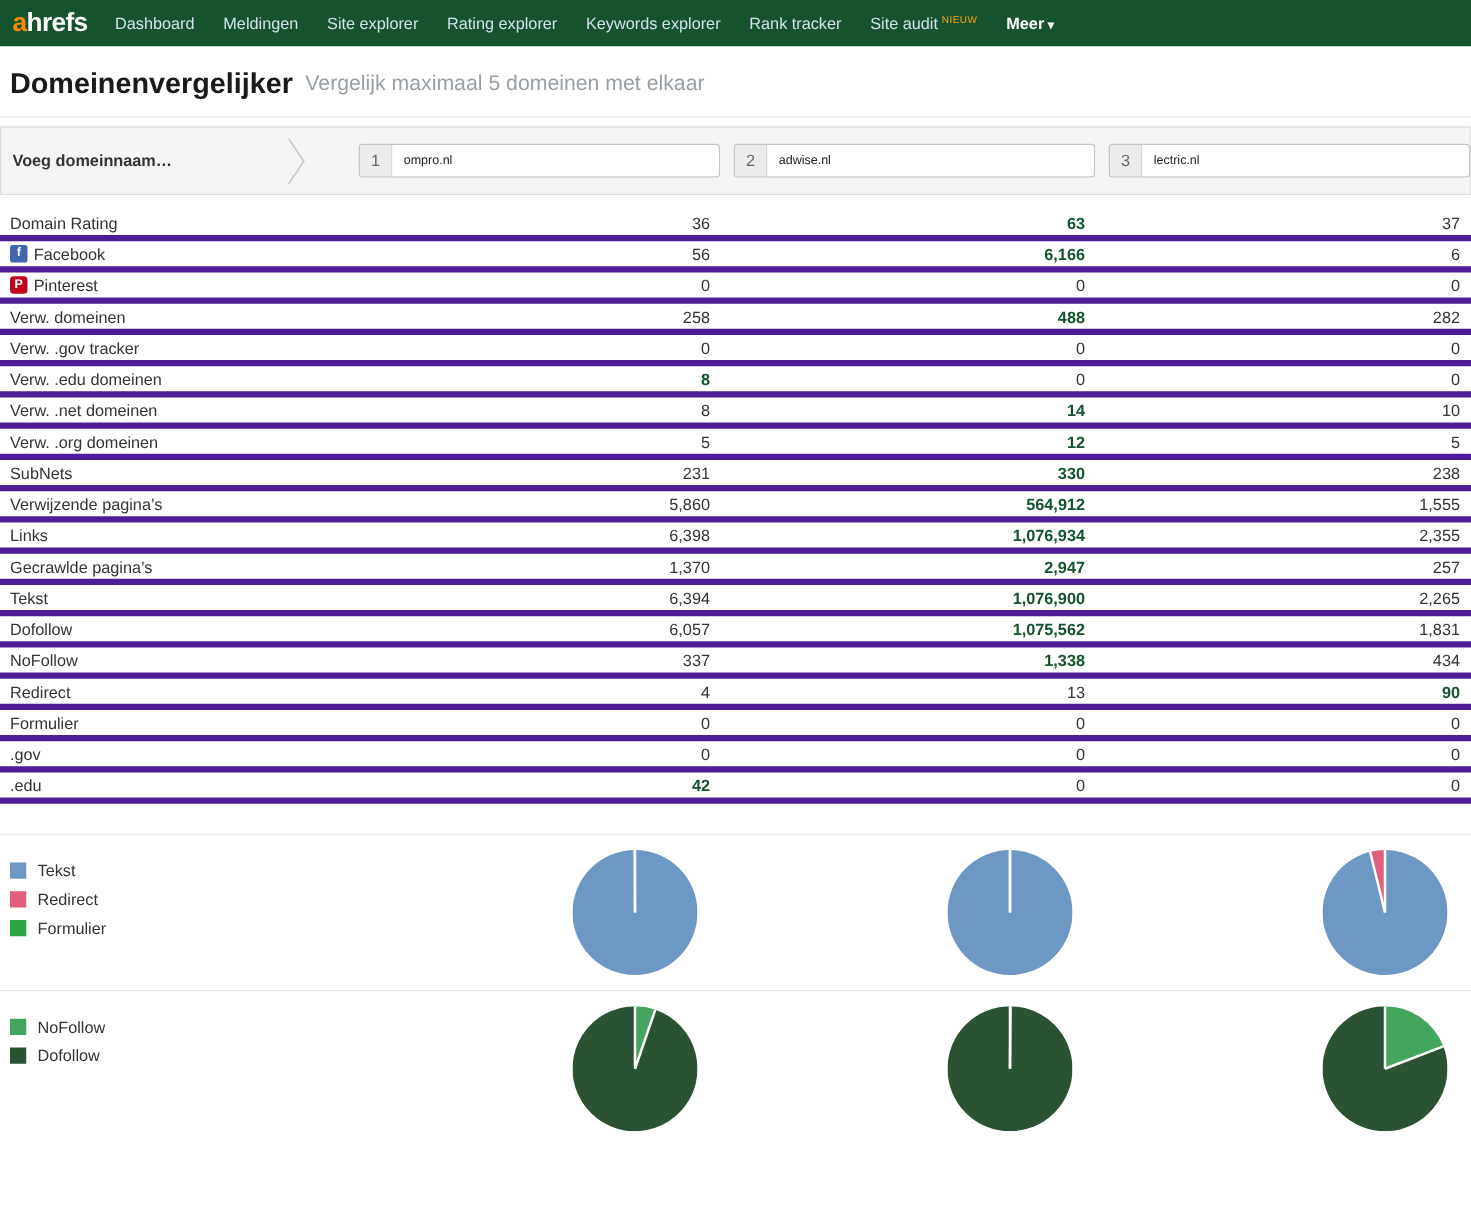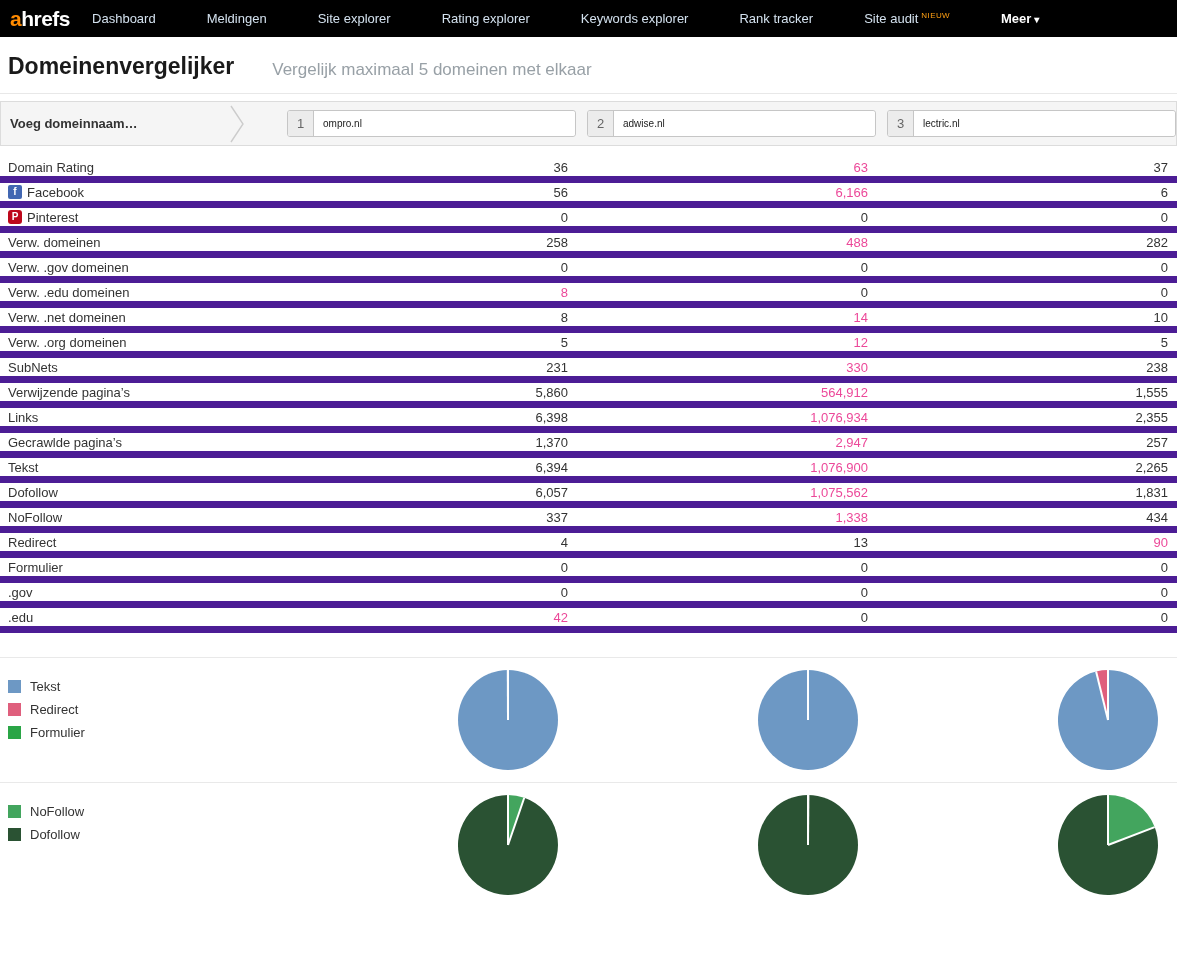--- a/index.html
+++ b/index.html
@@ -1,72 +1,72 @@
 <!DOCTYPE html>
 <html><head>
 <meta charset="utf-8">
 <style>
   * { box-sizing: border-box; margin: 0; padding: 0; }
   html, body { width: 1177px; height: 978px; overflow: hidden; background: #fff;
     font-family: "Liberation Sans", sans-serif; }
 
   
-  .topnav { height: 37px; background: #000000; display: flex; align-items: center; padding: 0 8px; }
+  .topnav { height: 37px; background: #14532d; display: flex; align-items: center; padding: 0 8px; }
   .logo { font-size: 21px; font-weight: bold; letter-spacing: -0.5px; margin: 0 22px 0 2px; cursor: pointer; }
   .logo-a { color: #ff8a00; }
   .logo-rest { color: #ffffff; }
   .nav-item { color: #d3e1ee; font-size: 13px; margin-right: 23px; cursor: pointer; text-decoration: none; white-space: nowrap; }
   .nav-item:last-child { color: #ffffff; font-weight: bold; }
   .nav-badge { color: #ffa013; font-size: 8px; font-weight: normal; margin-left: 3px; letter-spacing: 0.4px; }
   .caret { font-size: 10px; color: #ffffff; }
 
   
-  .page-header { padding: 16px 8px 13px 8px; border-bottom: 1px solid #e8e8e8; display: flex; align-items: flex-end; gap: 28px; }
+  .page-header { padding: 16px 8px 13px 8px; border-bottom: 1px solid #e8e8e8; display: flex; align-items: center; }
   .page-title { font-size: 23px; font-weight: bold; color: #1a1a1a; }
   .page-subtitle { font-size: 17px; color: #98a0a6; margin-left: 10px; }
 
   
-  .compare-bar { margin-top: 7px; background: #f5f5f5; border: 1px solid #dcdcdc; height: 45px; display: flex; align-items: center; gap: 16px; }
+  .compare-bar { margin-top: 7px; background: #f5f5f5; border: 1px solid #dcdcdc; height: 55px; display: flex; align-items: center; gap: 16px; }
   .bar-left { width: 262px; align-self: stretch; display: flex; align-items: center; justify-content: space-between; padding-left: 9px; }
   .bar-label { font-size: 13px; font-weight: bold; color: #333; }
   .domain-inputs { display: flex; gap: 11px; margin-left: 26px; }
   .input-group { display: flex; align-items: stretch; height: 27px; width: 289px; border: 1px solid #c6c6c6; border-radius: 3px; background: #fff; }
   .input-idx { width: 26px; background: #ececec; border-right: 1px solid #c6c6c6; color: #666; font-size: 13px;
     display: flex; align-items: center; justify-content: center; border-radius: 2px 0 0 2px; }
   .domain-input { flex: 1; border: none; outline: none; padding: 0 9px; font-size: 10px; color: #222;
     font-family: inherit; border-radius: 0 3px 3px 0; }
 
   
   .compare-table { margin-top: 12px; }
-  .t-row { display: flex; align-items: center; height: 25px; border-bottom: 7px solid #4c1d95;
+  .t-row { display: flex; align-items: center; height: 25px; border-bottom: 5px solid #4c1d95;
     font-size: 13px; color: #333; padding: 0 9px 0 8px; }
   .t-label { flex: 1; display: flex; align-items: center; gap: 5px; }
   .t-val { width: 300px; text-align: right; }
-  .t-val.bold { font-weight: normal; color: #ec4899; }
+  .t-val.bold { font-weight: bold; color: #14532d; }
   .sicon { width: 14px; height: 14px; border-radius: 2px; color: #fff; font-size: 10px; font-weight: bold;
     display: inline-flex; align-items: center; justify-content: center; line-height: 1; }
   .sicon.facebook { background: #4267b2; }
   .sicon.pinterest { background: #bd081c; border-radius: 3px; }
 
   
   .charts { margin-top: 24px; }
   .chart-row { display: flex; align-items: flex-start; border-top: 1px solid #e9e9e9; padding: 12px 9px 12px 8px; }
   .legend { flex: 1; padding-top: 9px; display: flex; flex-direction: column; gap: 8px; }
   .legend-item { display: flex; align-items: center; gap: 9px; font-size: 13px; color: #333; }
   .swatch { width: 13px; height: 13px; display: inline-block; }
   .pie-cell { width: 300px; display: flex; justify-content: flex-end; padding-right: 10px; }
 </style>
 </head>
 <body>
 
 <nav class="topnav">
   <div class="logo">
     <span class="logo-a">a</span><span class="logo-rest">hrefs</span>
   </div>
-  <div id="nav-items" style="display:flex;align-items:center;gap:28px;">
+  <div id="nav-items" style="display:flex;align-items:center;">
       <a class="nav-item">Dashboard</a>
       <a class="nav-item">Meldingen</a>
       <a class="nav-item">Site explorer</a>
       <a class="nav-item">Rating explorer</a>
       <a class="nav-item">Keywords explorer</a>
       <a class="nav-item">Rank tracker</a>
       <a class="nav-item">Site audit<sup class="nav-badge">NIEUW</sup></a>
       <a class="nav-item">Meer<span class="caret"> ▾</span></a>
     </div>
 </nav>
@@ -118,21 +118,21 @@
       <div class="t-val">0</div>
       <div class="t-val">0</div>
     </div>
     <div class="t-row">
       <div class="t-label">Verw. domeinen</div>
       <div class="t-val">258</div>
       <div class="t-val bold">488</div>
       <div class="t-val">282</div>
     </div>
     <div class="t-row">
-      <div class="t-label">Verw. .gov domeinen</div>
+      <div class="t-label">Verw. .gov tracker</div>
       <div class="t-val">0</div>
       <div class="t-val">0</div>
       <div class="t-val">0</div>
     </div>
     <div class="t-row">
       <div class="t-label">Verw. .edu domeinen</div>
       <div class="t-val bold">8</div>
       <div class="t-val">0</div>
       <div class="t-val">0</div>
     </div>

